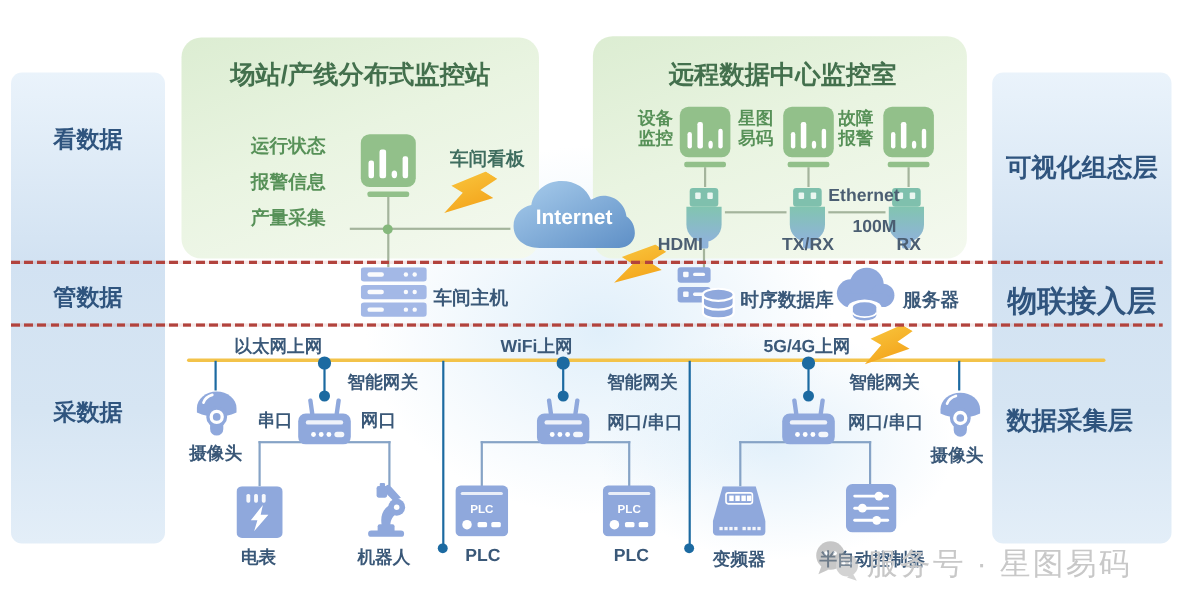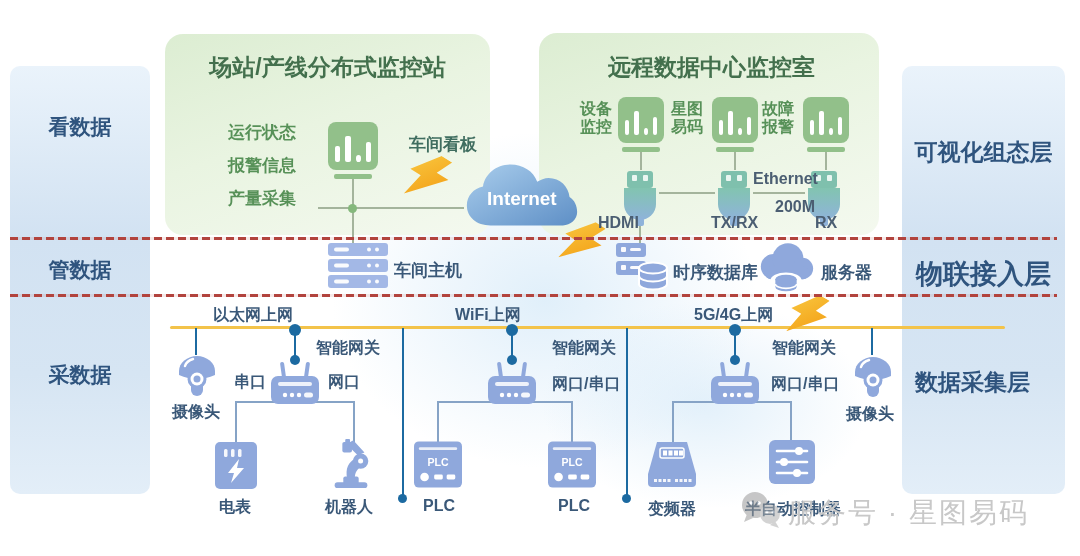--- a/index.html
+++ b/index.html
@@ -160,21 +160,21 @@
     <rect x="4" y="1" width="26" height="17" rx="3" fill="#7fc0ad"></rect>
     <rect x="9" y="5" width="5" height="6" rx="1" fill="#eaf6f1"></rect>
       <rect x="20" y="5" width="5" height="6" rx="1" fill="#eaf6f1"></rect>
     <path d="M1 18 h32 v16 a16 16 0 0 1 -32 0 z" fill="url(#plugG)"></path>
     <rect x="13" y="48" width="8" height="8" rx="2" fill="#8fb3da"></rect>
   </svg>
 
   <div class="hline-g" style="left:659px;top:192px;width:56px;"></div>
   <div class="hline-g" style="left:753px;top:192px;width:52px;"></div>
   <div class="lbl lbl-io" style="left:753px;top:170px;">Ethernet</div>
-  <div class="lbl lbl-io" style="left:775px;top:198px;">200M</div>
+  <div class="lbl lbl-io" style="left:775px;top:198px;">100M</div>
   <div class="lbl lbl-io" style="left:598px;top:214px;">HDMI</div>
   <div class="lbl lbl-io" style="left:711px;top:214px;">TX/RX</div>
   <div class="lbl lbl-io" style="left:815px;top:214px;">RX</div>
   <div class="vline-g" style="left:639px;top:226px;height:18px;"></div>
 
   <div class="dashed" style="left:10px;top:237px;width:1047px;"></div>
   <div class="dashed" style="left:10px;top:294px;width:1047px;"></div>
 
   <svg class="icon" style="left:328px;top:243px;" width="60" height="46" viewBox="0 0 60 46">
     <g fill="#a3b8e6">

